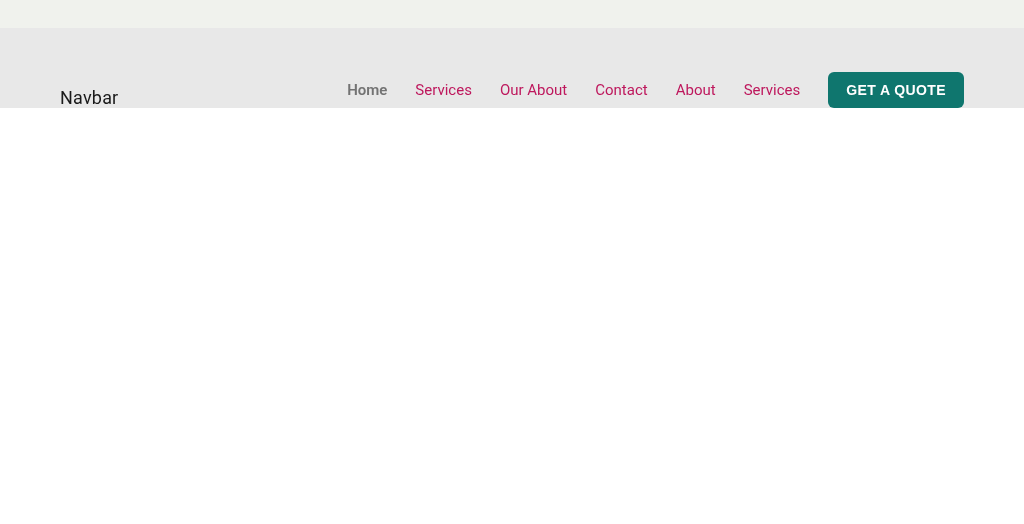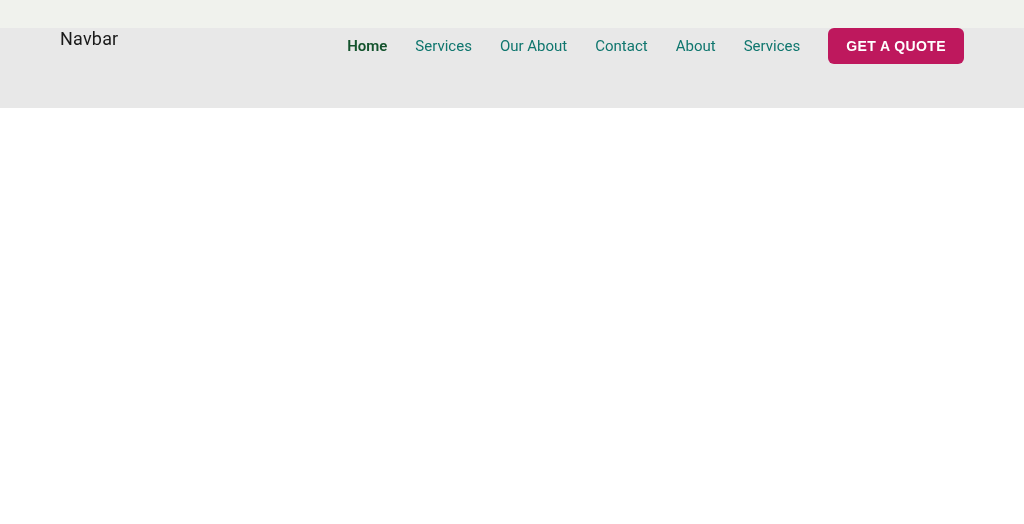--- a/index.html
+++ b/index.html
@@ -20,21 +20,21 @@
       width: 100%;
       height: 28px;
       background-color: #f0f2ed;
     }
 
     .navbar {
       width: 100%;
       height: 80px;
       background-color: #e8e8e8;
       display: flex;
-      align-items: flex-start;
+      align-items: flex-end;
       justify-content: space-between;
       padding: 0 60px;
       gap: 25px;
     }
 
     .navbar-brand {
       font-size: 18px;
       font-weight: 400;
       color: #1a1a1a;
       letter-spacing: 0.2px;
@@ -42,32 +42,32 @@
 
     .navbar-nav {
       display: flex;
       align-items: center;
       gap: 28px;
       list-style: none;
     }
 
     .navbar-nav .nav-item {
       font-size: 15px;
-      color: #0f766e;
+      color: #be185d;
       cursor: pointer;
       text-decoration: none;
     }
 
     .navbar-nav .nav-item.active {
-      color: #14532d;
+      color: #737373;
       font-weight: 600;
     }
 
     .get-quote-btn {
-      background-color: #be185d;
+      background-color: #0f766e;
       color: #ffffff;
       border: none;
       padding: 10px 18px;
       border-radius: 6px;
       font-size: 14px;
       font-weight: 700;
       letter-spacing: 0.4px;
       cursor: pointer;
       text-transform: uppercase;
       white-space: nowrap;

